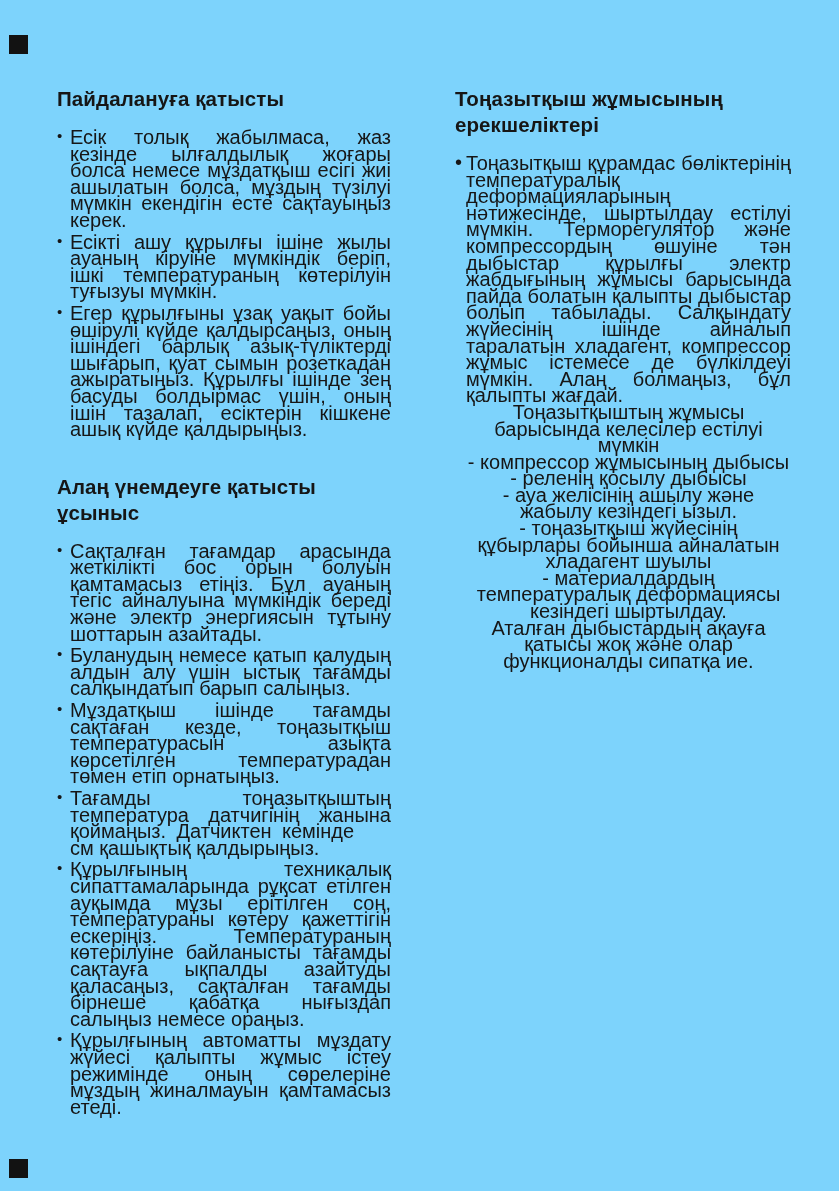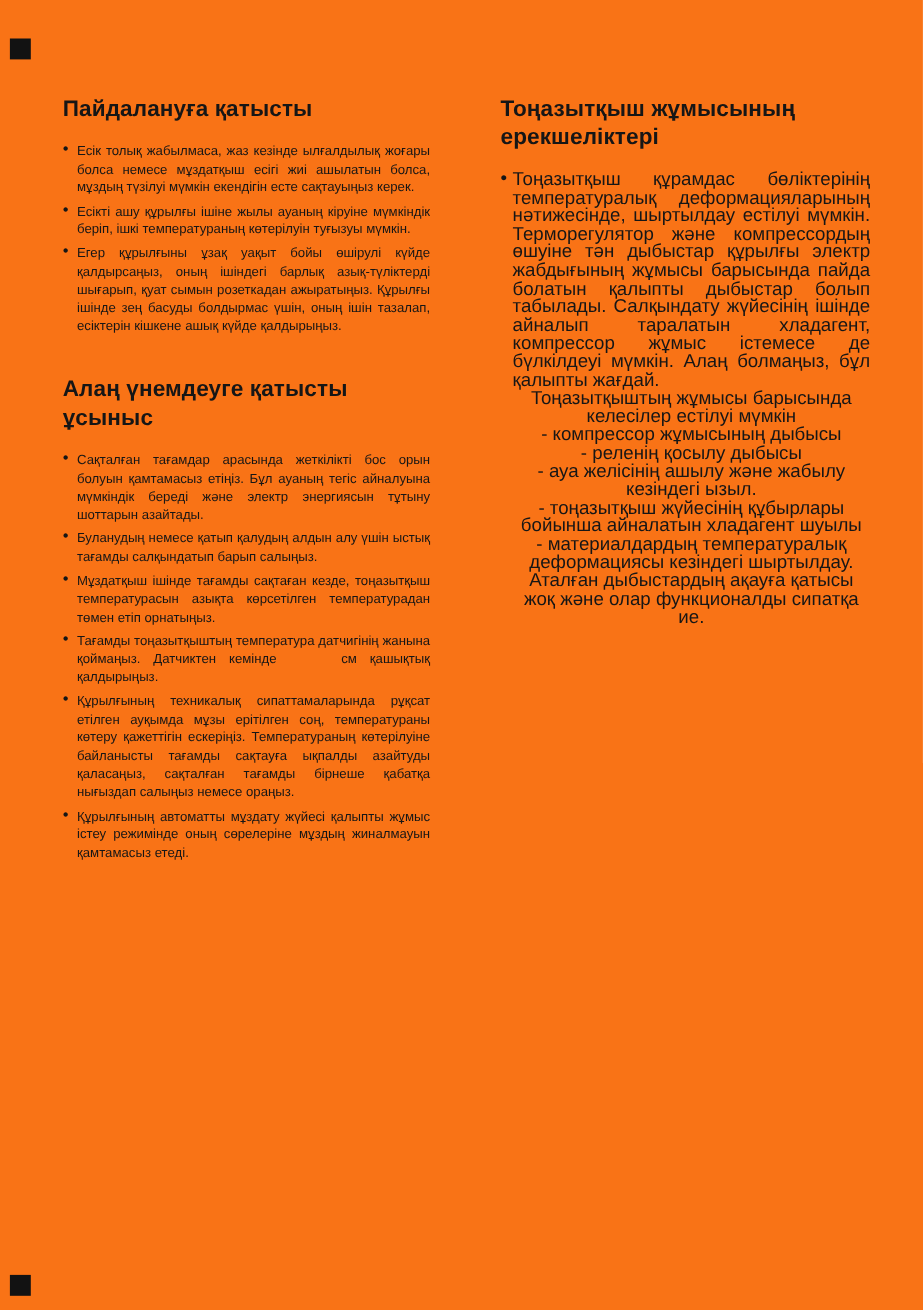--- a/index.html
+++ b/index.html
@@ -1,20 +1,20 @@
 <!DOCTYPE html>
 <html><head>
 <meta charset="utf-8">
 <style>
   html, body { margin: 0; padding: 0; background: #ffffff; }
   .page {
     position: relative;
     width: 839px;
     height: 1191px;
-    background: #f97316;
+    background: #7dd3fc;
     font-family: "Liberation Sans", sans-serif;
     color: #161616;
     overflow: hidden;
   }
   .reg-mark {
     position: absolute;
     left: 9px;
     width: 19px;
     height: 19px;
     background: #121212;
@@ -36,38 +36,38 @@
   .section-2 { margin-top: 36px; }
 
   ul.bullets {
     list-style: none;
     margin: 0;
     padding: 0;
   }
   ul.bullets > li {
     position: relative;
     padding-left: 13px;
-    font-size: 12px;
+    font-size: 20px;
     line-height: 16.6px;
     text-align: justify;
     margin-bottom: 5px;
   }
   ul.bullets > li::before {
     content: "\2022";
     position: absolute;
     left: 0;
     top: -1px;
     font-size: 15px;
   }
   .bullet-text { display: block; }
 
   .r-bullet {
     position: relative;
     padding-left: 11px;
-    font-size: 17px;
+    font-size: 20px;
     line-height: 16.6px;
   }
   .r-bullet::before {
     content: "\2022";
     position: absolute;
     left: 0;
     top: -1px;
   }
   .r-intro { text-align: justify; }
   .r-line  { text-align: center; }

